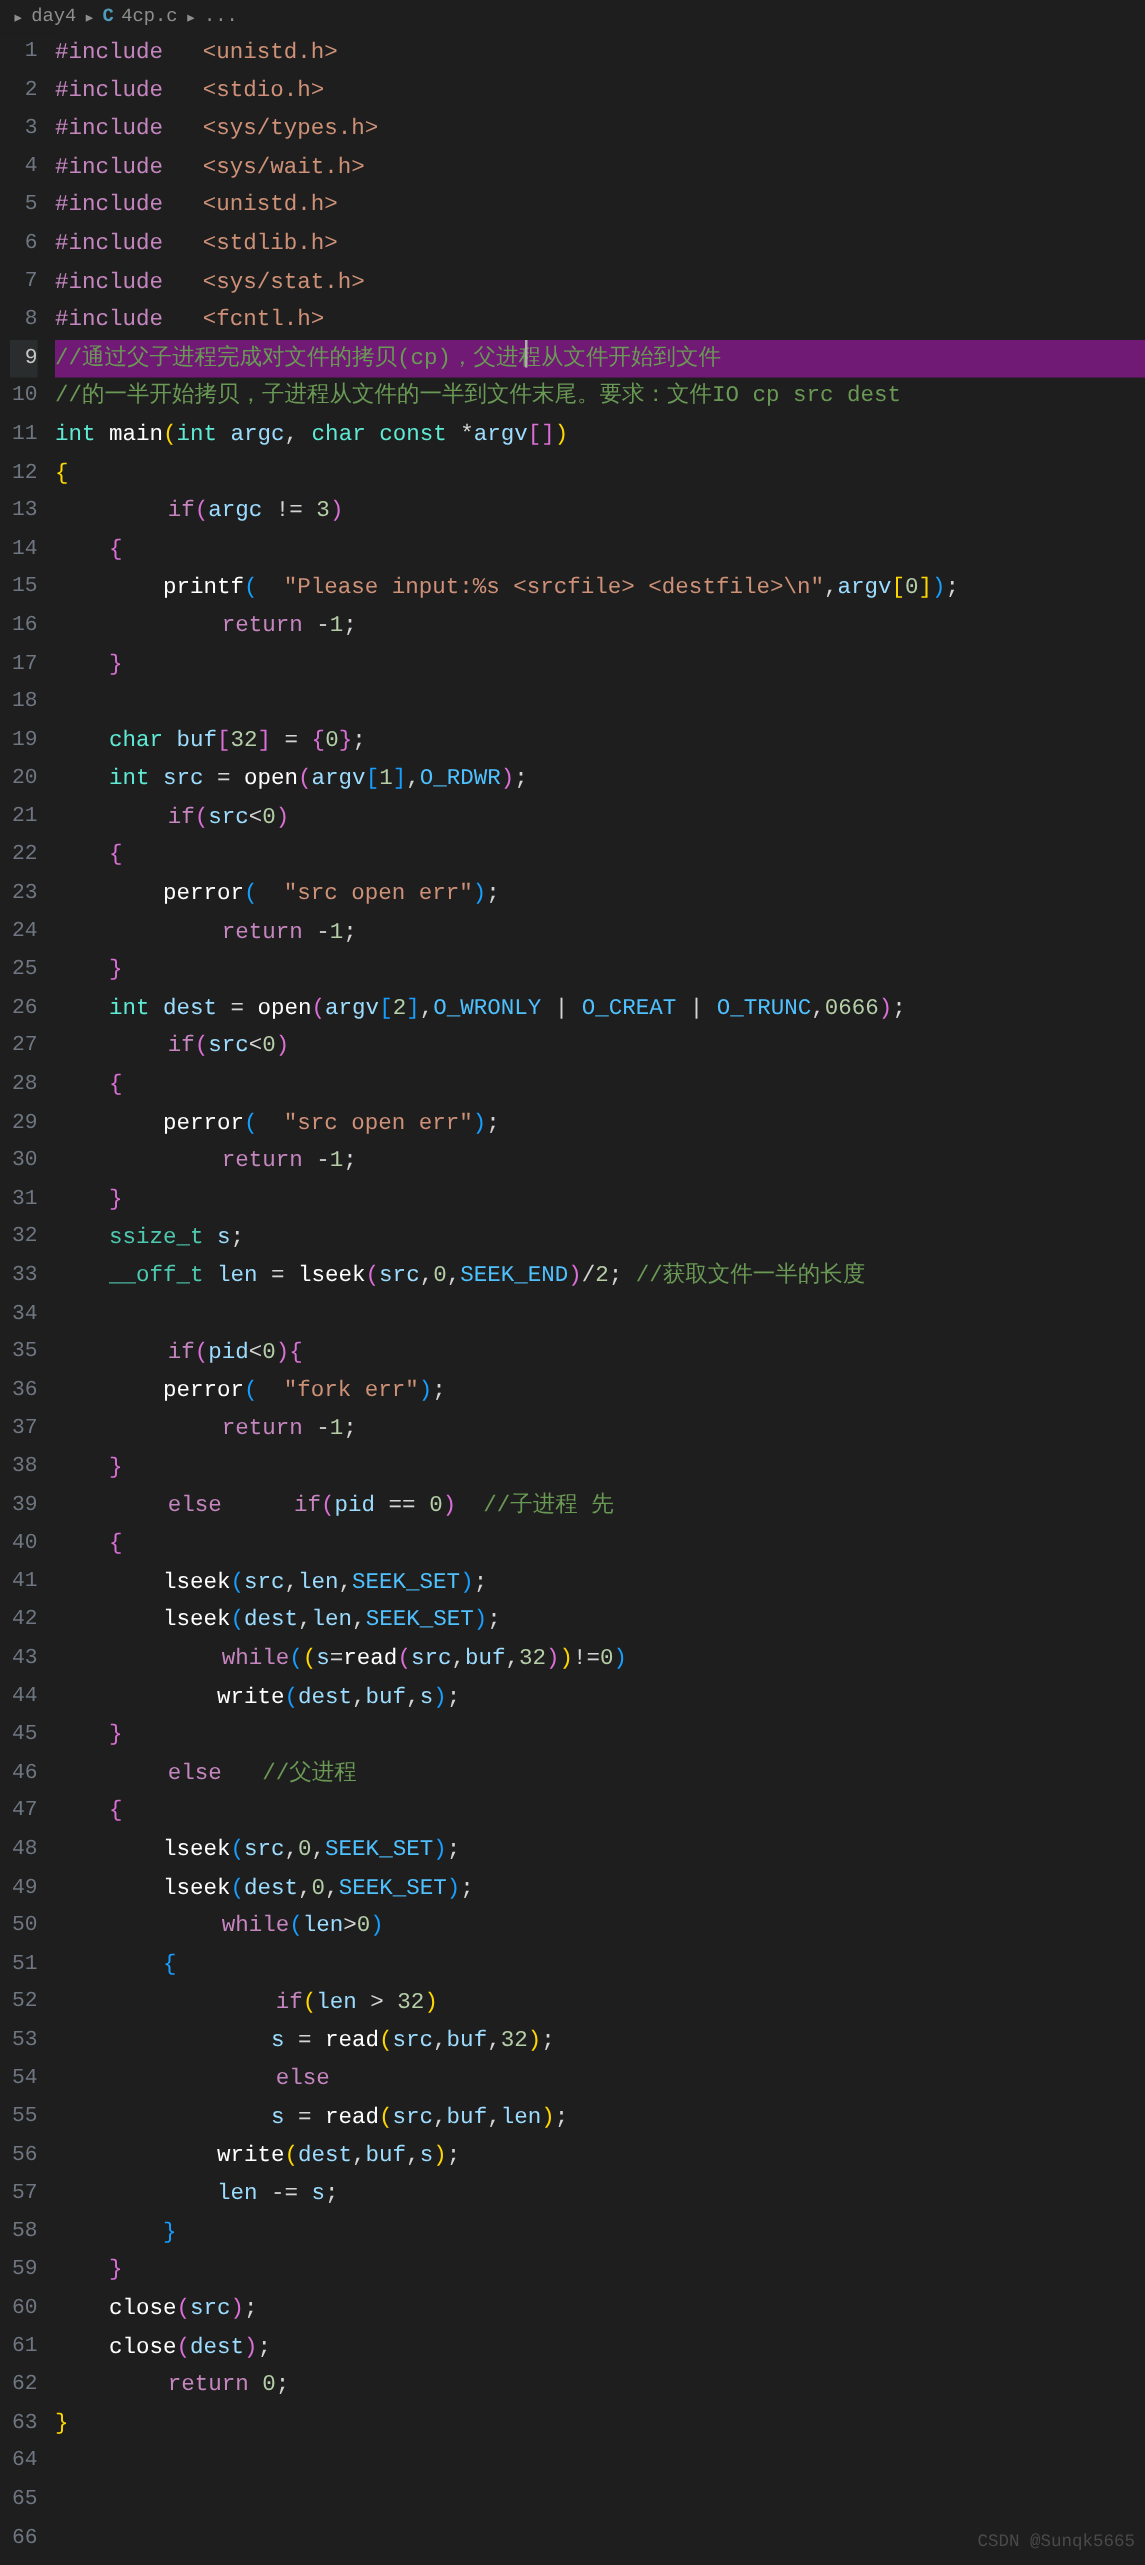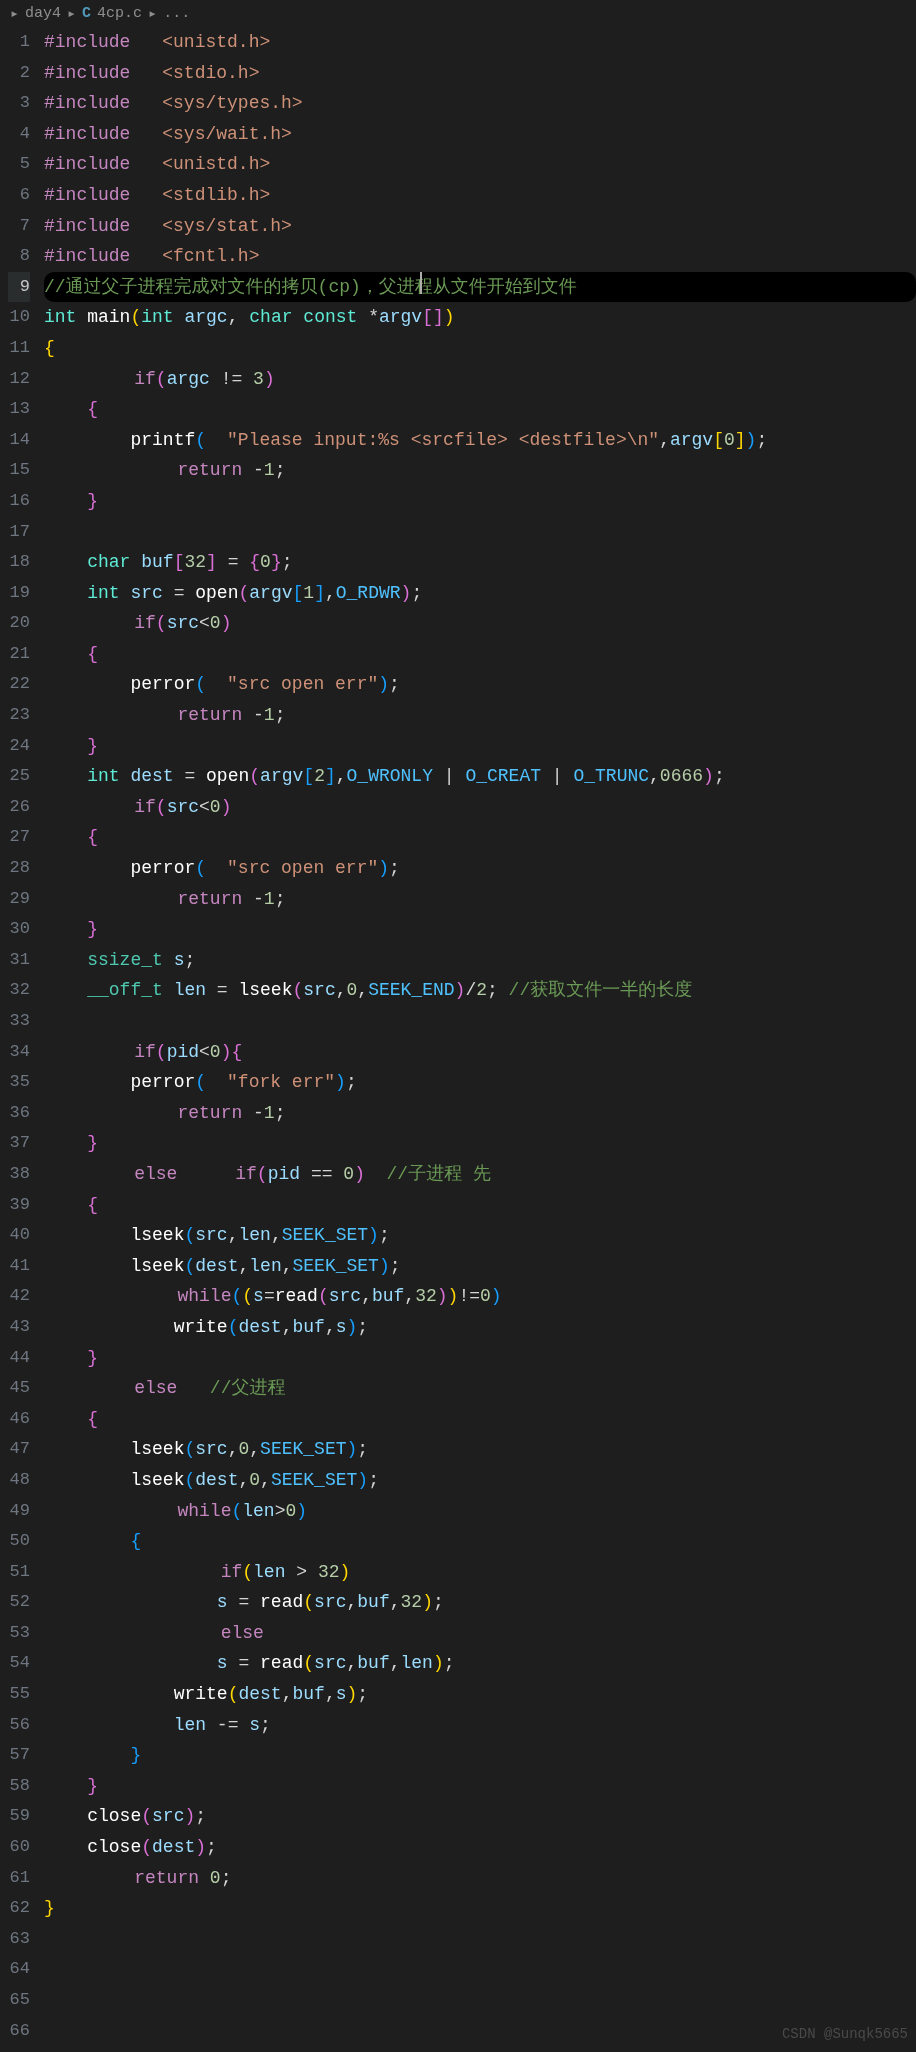--- a/index.html
+++ b/index.html
@@ -41,21 +41,21 @@
 .code {
   flex: 1;
   position: relative;
 }
 .line {
   height: 30.6px;
   line-height: 30.6px;
   white-space: pre;
   font-size: 18px;
 }
-.line.active { background: #000000; border-radius: 10px; }
+.line.active { background: #701a75; }
 .watermark {
   position: absolute;
   bottom: 4px;
   right: 8px;
   color: #4a4a4a;
   font-size: 14px;
   margin-top: 16px;
 }
 .tok-pp { color: #c586c0; }
 .tok-kw { color: #5eead4; }
@@ -166,20 +166,21 @@
   <div class="code">
 <div class="line"><span class="tok-pp">#include</span> <span class="tok-str">&lt;unistd.h&gt;</span></div>
 <div class="line"><span class="tok-pp">#include</span> <span class="tok-str">&lt;stdio.h&gt;</span></div>
 <div class="line"><span class="tok-pp">#include</span> <span class="tok-str">&lt;sys/types.h&gt;</span></div>
 <div class="line"><span class="tok-pp">#include</span> <span class="tok-str">&lt;sys/wait.h&gt;</span></div>
 <div class="line"><span class="tok-pp">#include</span> <span class="tok-str">&lt;unistd.h&gt;</span></div>
 <div class="line"><span class="tok-pp">#include</span> <span class="tok-str">&lt;stdlib.h&gt;</span></div>
 <div class="line"><span class="tok-pp">#include</span> <span class="tok-str">&lt;sys/stat.h&gt;</span></div>
 <div class="line"><span class="tok-pp">#include</span> <span class="tok-str">&lt;fcntl.h&gt;</span></div>
 <div class="line active"><span class="tok-comment">//通过父子进程完成对文件的拷贝(cp)，父进程从文件开始到文件</span><span class="cursor" style="position:absolute;left:376px;"></span></div>
+<div class="line"><span class="tok-comment">//的一半开始拷贝，子进程从文件的一半到文件末尾。要求：文件IO cp src dest</span></div>
 <div class="line"><span class="tok-kw">int</span> <span class="tok-fn">main</span><span class="tok-bracket1">(</span><span class="tok-kw">int</span> <span class="tok-param">argc</span>, <span class="tok-kw">char</span> <span class="tok-kw">const</span> <span class="tok-op">*</span><span class="tok-param">argv</span><span class="tok-bracket2">[</span><span class="tok-bracket2">]</span><span class="tok-bracket1">)</span></div>
 <div class="line"><span class="tok-bracket1">{</span></div>
 <div class="line">    <span class="tok-control">if</span><span class="tok-bracket2">(</span><span class="tok-var">argc</span> <span class="tok-op">!=</span> <span class="tok-num">3</span><span class="tok-bracket2">)</span></div>
 <div class="line">    <span class="tok-bracket2">{</span></div>
 <div class="line">        <span class="tok-fn">printf</span><span class="tok-bracket3">(</span><span class="tok-str">"Please input:%s &lt;srcfile&gt; &lt;destfile&gt;\n"</span>,<span class="tok-var">argv</span><span class="tok-bracket1">[</span><span class="tok-num">0</span><span class="tok-bracket1">]</span><span class="tok-bracket3">)</span>;</div>
 <div class="line">        <span class="tok-control">return</span> <span class="tok-op">-</span><span class="tok-num">1</span>;</div>
 <div class="line">    <span class="tok-bracket2">}</span></div>
 <div class="line"></div>
 <div class="line">    <span class="tok-kw">char</span> <span class="tok-var">buf</span><span class="tok-bracket2">[</span><span class="tok-num">32</span><span class="tok-bracket2">]</span> = <span class="tok-bracket2">{</span><span class="tok-num">0</span><span class="tok-bracket2">}</span>;</div>
 <div class="line">    <span class="tok-kw">int</span> <span class="tok-var">src</span> = <span class="tok-fn">open</span><span class="tok-bracket2">(</span><span class="tok-var">argv</span><span class="tok-bracket3">[</span><span class="tok-num">1</span><span class="tok-bracket3">]</span>,<span class="tok-const">O_RDWR</span><span class="tok-bracket2">)</span>;</div>

